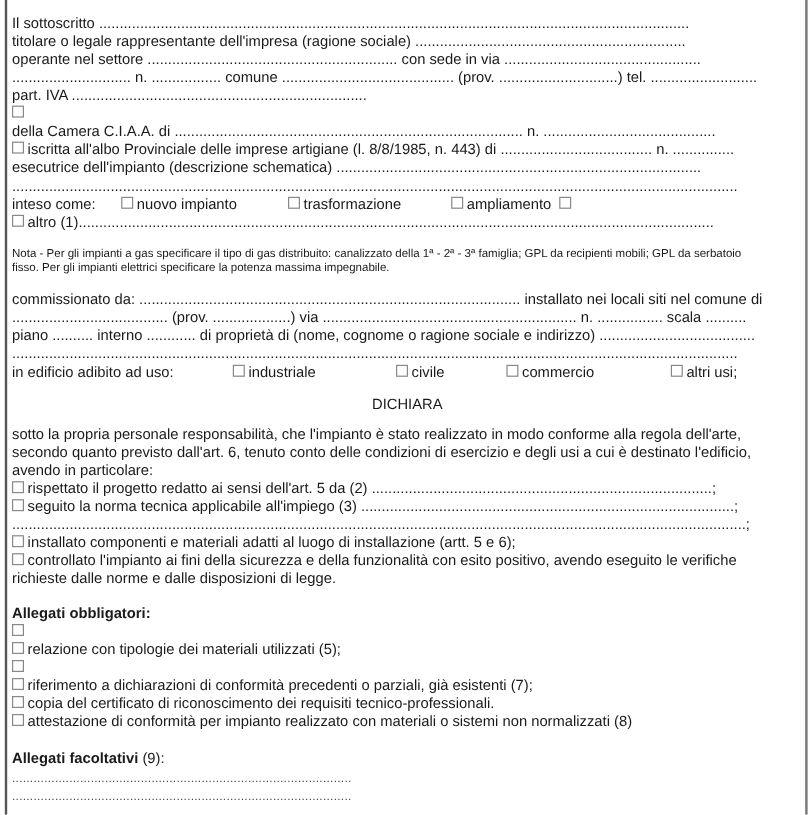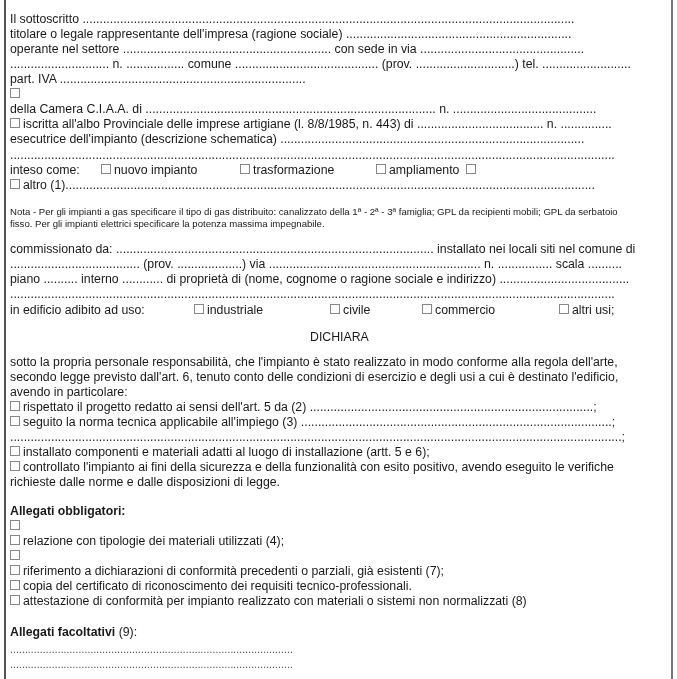--- a/index.html
+++ b/index.html
@@ -47,33 +47,33 @@
 
 <div class="ln" style="top:303px">in edificio adibito ad uso:</div>
 <div class="ab" style="left:194px;top:303px"><span class="cb"></span><span>industriale</span></div>
 <div class="ab" style="left:330px;top:303px"><span class="cb"></span><span>civile</span></div>
 <div class="ab" style="left:422px;top:303px"><span class="cb"></span><span>commercio</span></div>
 <div class="ab" style="left:559px;top:303px"><span class="cb"></span><span>altri usi;</span></div>
 
 <div class="ab" style="left:310px;top:330px">DICHIARA</div>
 
 <div class="ln" style="top:355px">sotto la propria personale responsabilità, che l'impianto è stato realizzato in modo conforme alla regola dell'arte,</div>
-<div class="ln" style="top:370px">secondo legge previsto dall'art. 6, tenuto conto delle condizioni di esercizio e degli usi a cui è destinato l'edificio,</div>
+<div class="ln" style="top:370px">secondo quanto previsto dall'art. 6, tenuto conto delle condizioni di esercizio e degli usi a cui è destinato l'edificio,</div>
 <div class="ln" style="top:385px">avendo in particolare:</div>
 
 <div class="ln" style="top:400px"><span class="cb"></span><span>rispettato il progetto redatto ai sensi dell'art. 5 da (2) ...................................................................................;</span></div>
 <div class="ln" style="top:415px"><span class="cb"></span><span>seguito la norma tecnica applicabile all'impiego (3) ...........................................................................................;</span></div>
 <div class="ln" style="top:430px">...................................................................................................................................................................................;</div>
 <div class="ln" style="top:445px"><span class="cb"></span><span>installato componenti e materiali adatti al luogo di installazione (artt. 5 e 6);</span></div>
 <div class="ln" style="top:460px"><span class="cb"></span><span>controllato l'impianto ai fini della sicurezza e della funzionalità con esito positivo, avendo eseguito le verifiche</span></div>
 <div class="ln" style="top:475px">richieste dalle norme e dalle disposizioni di legge.</div>
 
 <div class="ln b" style="top:504px">Allegati obbligatori:</div>
 <div class="ln" style="top:519px"><span class="cb"></span></div>
-<div class="ln" style="top:534px"><span class="cb"></span><span>relazione con tipologie dei materiali utilizzati (4);</span></div>
+<div class="ln" style="top:534px"><span class="cb"></span><span>relazione con tipologie dei materiali utilizzati (5);</span></div>
 <div class="ln" style="top:549px"><span class="cb"></span></div>
 <div class="ln" style="top:564px"><span class="cb"></span><span>riferimento a dichiarazioni di conformità precedenti o parziali, già esistenti (7);</span></div>
 <div class="ln" style="top:579px"><span class="cb"></span><span>copia del certificato di riconoscimento dei requisiti tecnico-professionali.</span></div>
 <div class="ln" style="top:594px"><span class="cb"></span><span>attestazione di conformità per impianto realizzato con materiali o sistemi non normalizzati (8)</span></div>
 
 <div class="ln" style="top:625px"><span class="b">Allegati facoltativi</span><span> (9):</span></div>
 <div class="ln dots" style="top:642px;font-size:10px">...............................................................................................</div>
 <div class="ln dots" style="top:657px;font-size:10px">...............................................................................................</div>
 
 </body></html>

